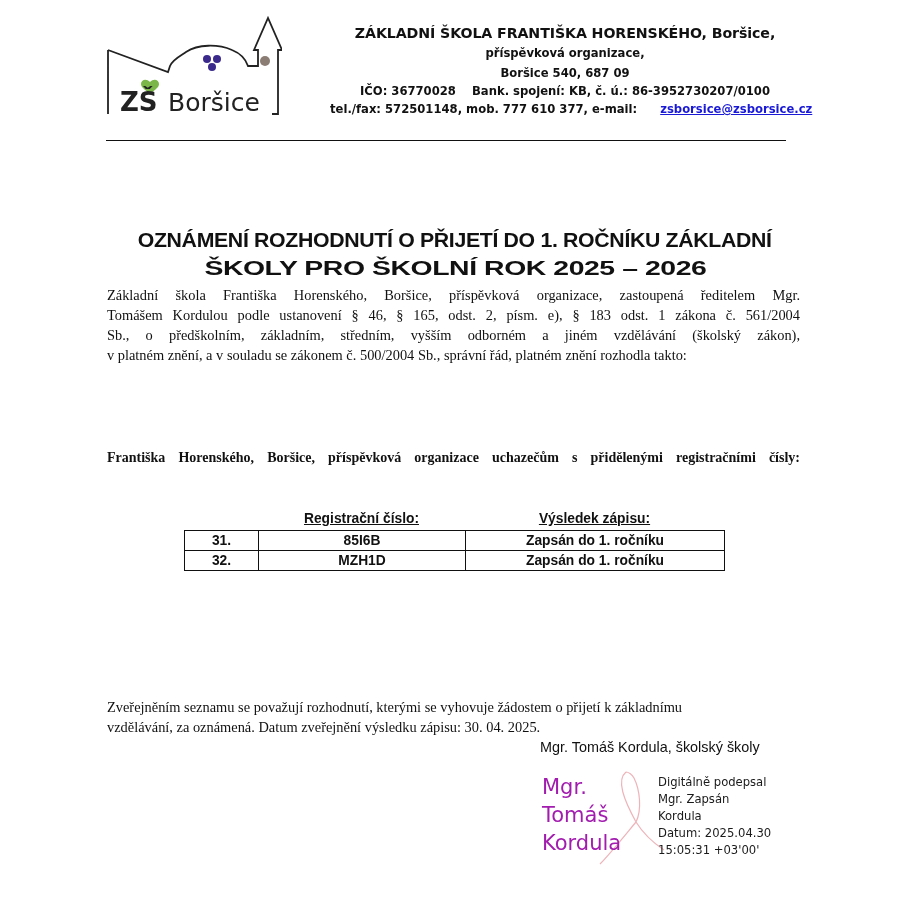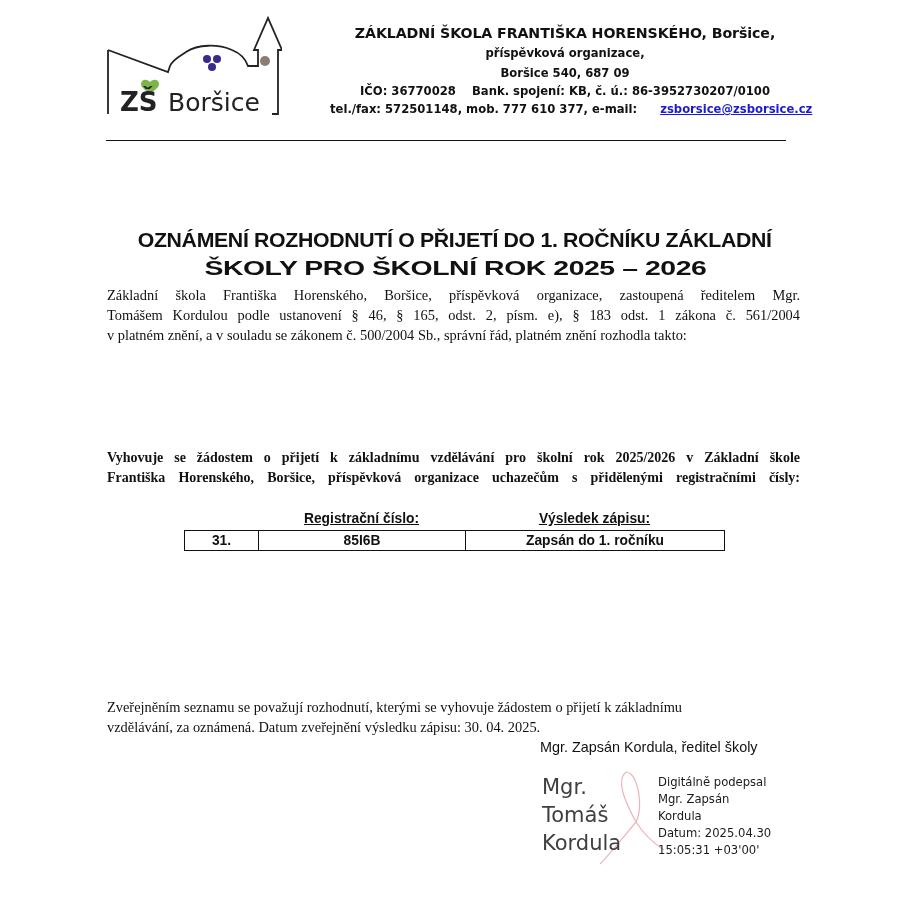--- a/index.html
+++ b/index.html
@@ -36,21 +36,21 @@
   #result-table td { border:1.3px solid #111; height:19px; padding:0; text-align:center; }
   #result-table td.c1 { width:73px;text-align:center; }
   #result-table td.c2 { width:206px; }
   #result-table td.c3 { width:258px; }
 
   
   #closing { top:697px; }
   #director { left:540px; top:739px; font-size:14.4px; font-family:"Liberation Sans", sans-serif; white-space:nowrap; }
 
   
-  #sig-name { left:542px; top:773px; font-family:"DejaVu Sans", sans-serif; font-size:21px; line-height:28px; color:#404040; font-weight:normal; }
+  #sig-name { left:542px; top:773px; font-family:"DejaVu Sans", sans-serif; font-size:21px; line-height:28px; color:#a21caf; font-weight:normal; }
   #sig-name span { display:block; }
   #sig-mark { left:596px; top:770px; width:70px; height:95px; }
   #sig-details { left:658px; top:774px; font-family:"DejaVu Sans", sans-serif; font-size:11.6px; line-height:17px; color:#1a1a1a; }
   #sig-details span { display:block; white-space:nowrap; }
 </style>
 </head>
 <body>
 
 <svg id="logo" class="abs" viewBox="0 0 176 104">
 
@@ -74,45 +74,50 @@
 <div id="hdr-ids" class="hdr"><span>IČO: 36770028</span>&nbsp;&nbsp;&nbsp;&nbsp;<span>Bank. spojení: KB, č. ú.: 86-3952730207/0100</span></div>
 <div id="hdr-contact" class="hdr"><span>tel./fax: 572501148, mob. 777 610 377, e-mail: </span><a id="hdr-email">zsborsice@zsborsice.cz</a></div>
 <div id="hdr-rule" class="abs"></div>
 
 <div id="title-1" class="title"><span style="display: inline-block; transform: scaleX(1.17269);">OZNÁMENÍ ROZHODNUTÍ O PŘIJETÍ DO 1. ROČNÍKU ZÁKLADNÍ</span></div>
 <div id="title-2" class="title"><span style="display: inline-block; transform: scaleX(1.56544);">ŠKOLY PRO ŠKOLNÍ ROK 2025 – 2026</span></div>
 
 <div id="intro" class="para">
   <span class="line" style="display: block;">Základní škola Františka Horenského, Boršice, příspěvková organizace, zastoupená ředitelem Mgr.</span>
   <span class="line" style="display: block;">Tomášem Kordulou podle ustanovení § 46, § 165, odst. 2, písm. e), § 183 odst. 1 zákona č. 561/2004</span>
+  <span class="line" style="display: block;">Sb., o předškolním, základním, středním, vyšším odborném a jiném vzdělávání (školský zákon),</span>
   <span class="line last" style="display: block;">v platném znění, a v souladu se zákonem č. 500/2004 Sb., správní řád, platném znění rozhodla takto:</span>
 </div>
 
 <div id="decision" class="para">
-  <span class="line" style="display: block;">Vyhovuje se žádostem o přijetí k základnímu vzdělávání pro školní rok 2025/2026 v Základní škole</span>
   <span class="line" style="display: block;">Františka Horenského, Boršice, příspěvková organizace uchazečům s přidělenými registračními čísly:</span>
 </div>
 
 <div id="tbl-hdr-reg" class="abs">Registrační číslo:</div>
 <div id="tbl-hdr-res" class="abs">Výsledek zápisu:</div>
 <table id="result-table" class="abs">
   <tbody>
       <tr>
     <td class="c1">31.</td>
     <td class="c2">85I6B</td>
     <td class="c3">Zapsán do 1. ročníku</td>
   </tr>
+  <tr>
+    <td class="c1">32.</td>
+    <td class="c2">MZH1D</td>
+    <td class="c3">Zapsán do 1. ročníku</td>
+  </tr>
 </tbody>
   </table>
 
 <div id="closing" class="para">
   <span class="line last" style="display: block;">Zveřejněním seznamu se považují rozhodnutí, kterými se vyhovuje žádostem o přijetí k základnímu</span>
   <span class="line last" style="display: block;">vzdělávání, za oznámená. Datum zveřejnění výsledku zápisu: 30. 04. 2025.</span>
 </div>
-<div id="director" class="abs">Mgr. Zapsán Kordula, ředitel školy</div>
+<div id="director" class="abs">Mgr. Tomáš Kordula, školský školy</div>
 
 <svg id="sig-mark" class="abs" viewBox="0 0 70 95">
   <path d="M30,2 C20,10 28,30 40,52 C50,68 62,76 68,80 M40,52 C30,64 14,84 4,94 M40,52 C46,40 44,20 38,8 C36,4 32,2 30,2" fill="none" stroke="#e8a0a8" stroke-width="1.2" opacity="0.8"></path>
 </svg>
 <div id="sig-name" class="abs">
   <span>Mgr.</span>
   <span>Tomáš</span>
   <span>Kordula</span>
 </div>
 <div id="sig-details" class="abs">

